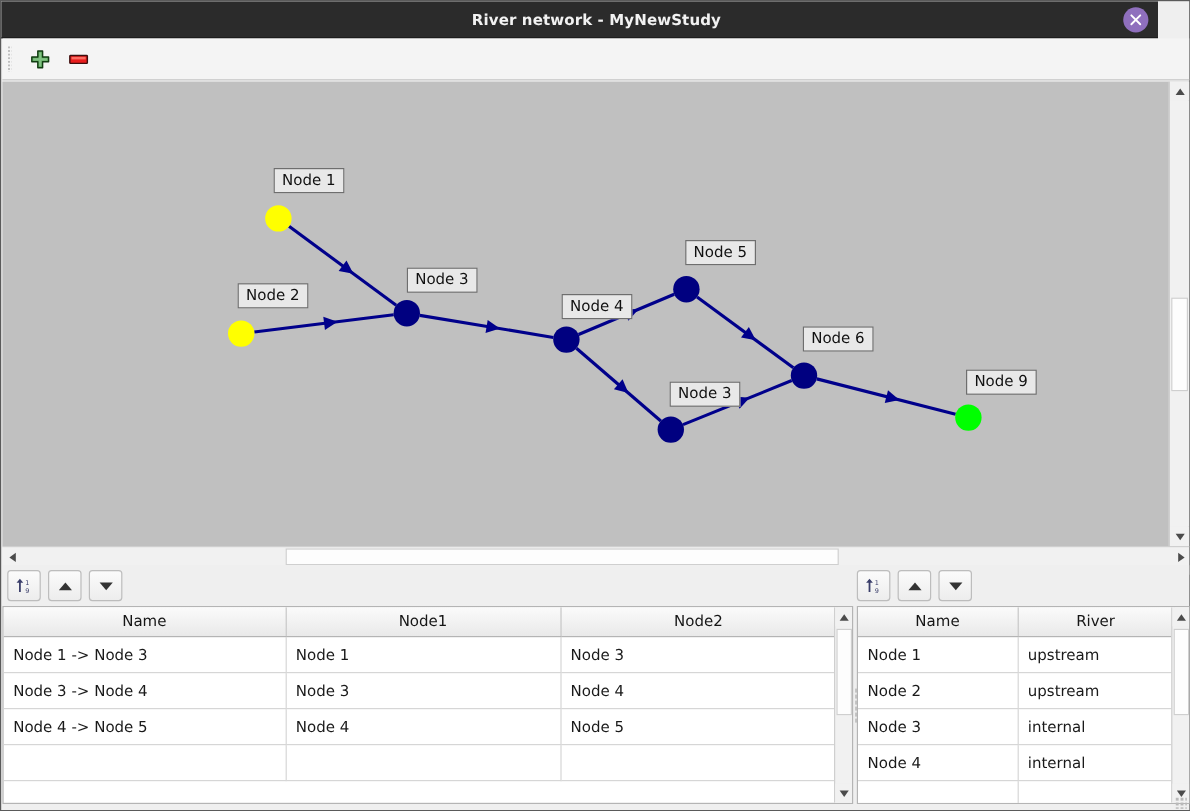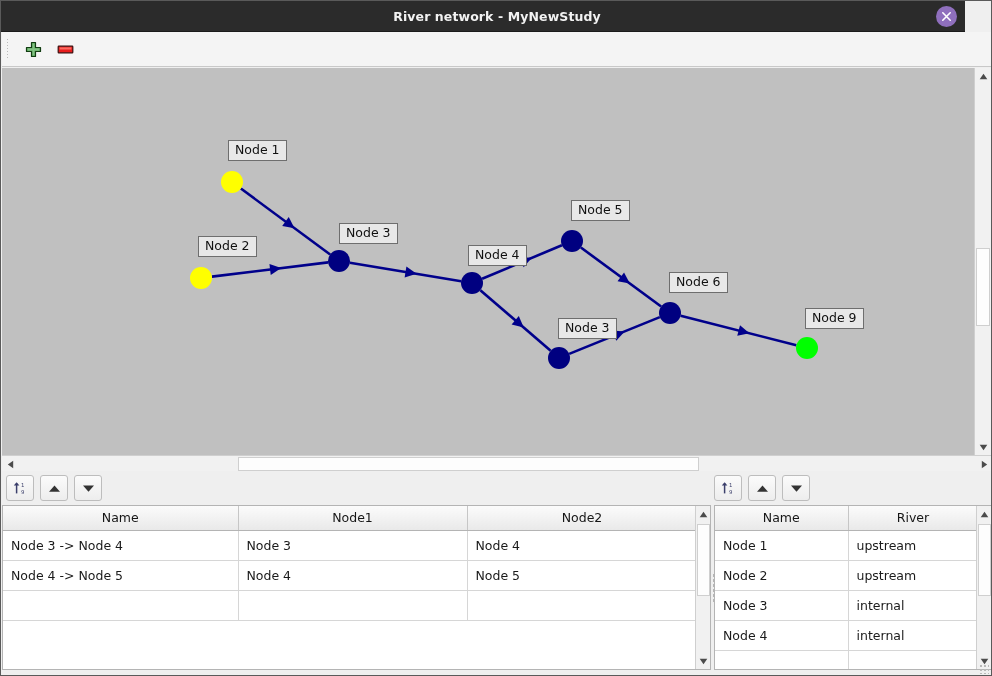--- a/index.html
+++ b/index.html
@@ -383,20 +383,25 @@
               </colgroup>
             <thead>
                 <tr>
                   <th>Name</th>
                   <th>Node1</th>
                   <th>Node2</th>
                 </tr>
               </thead>
             <tbody>
                 <tr>
+                  <td>Node 1 -&gt; Node 3</td>
+                  <td>Node 1</td>
+                  <td>Node 3</td>
+                </tr>
+                <tr>
                   <td>Node 3 -&gt; Node 4</td>
                   <td>Node 3</td>
                   <td>Node 4</td>
                 </tr>
                 <tr>
                   <td>Node 4 -&gt; Node 5</td>
                   <td>Node 4</td>
                   <td>Node 5</td>
                 </tr>
                 <tr>

